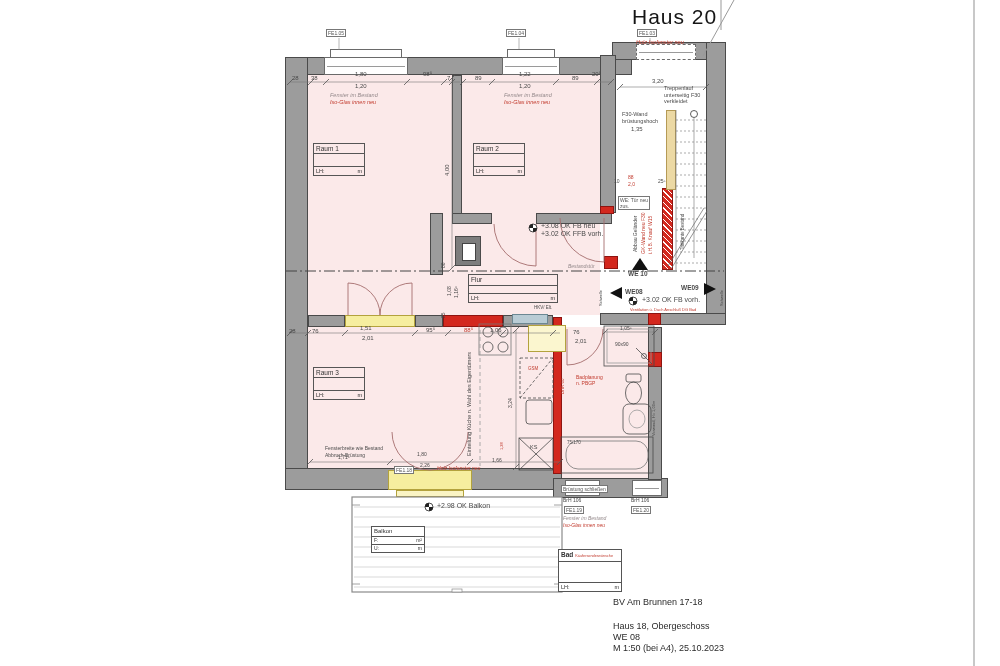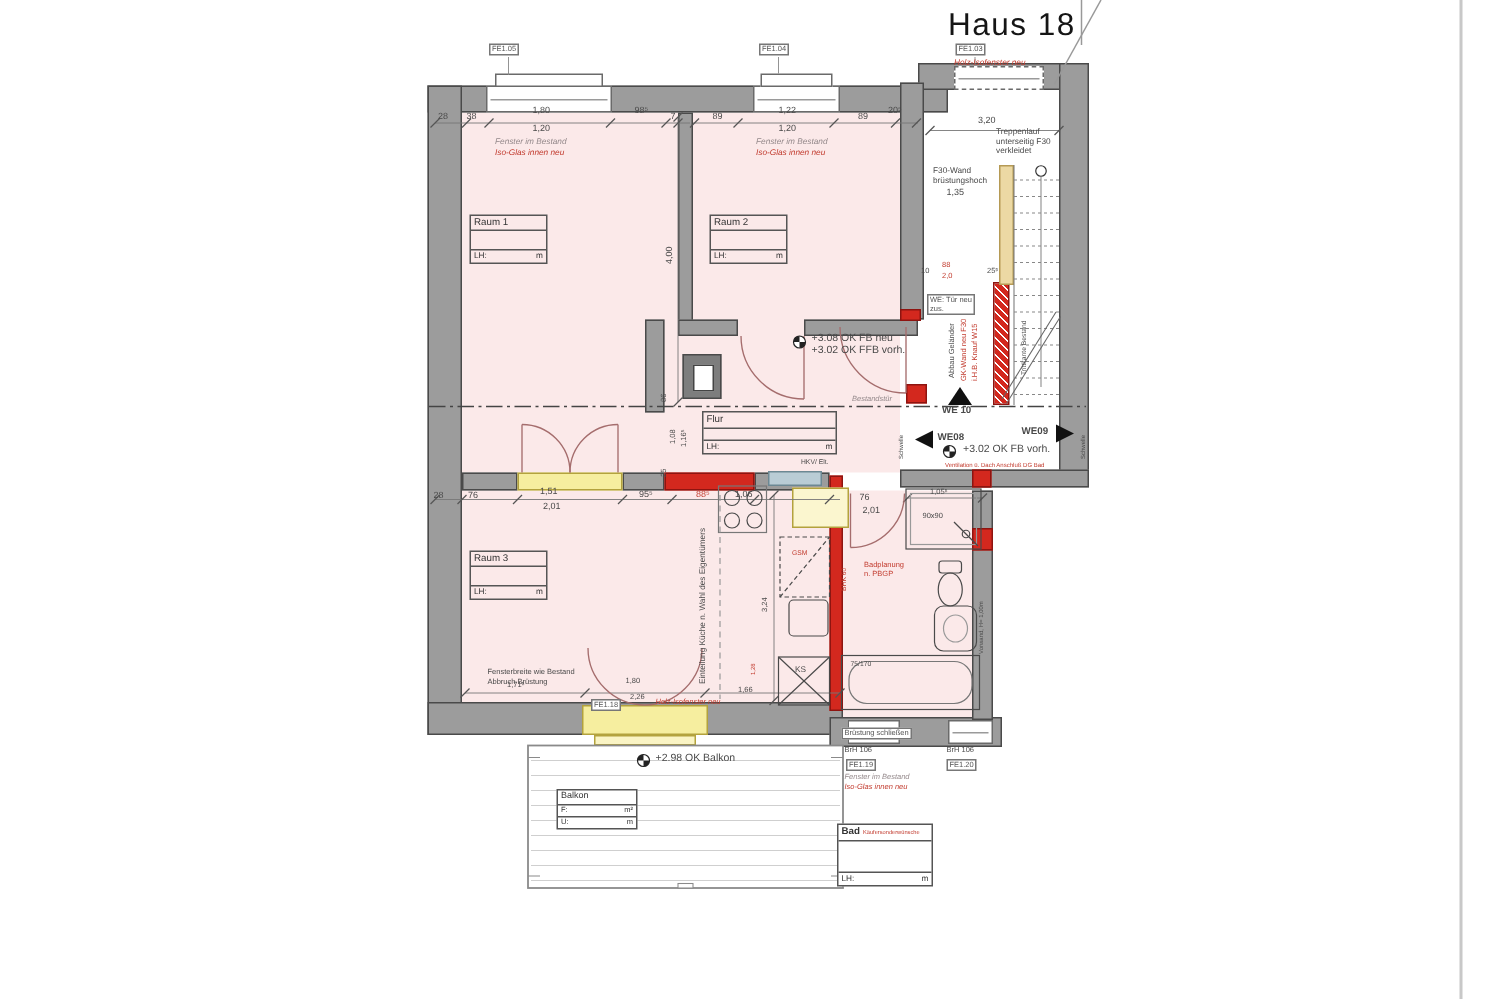--- a/index.html
+++ b/index.html
@@ -253,21 +253,27 @@
 
     <g fill="#111">
       <polygon points="632,270 648,270 640,258"></polygon>
       <polygon points="622,287 622,299 610,293"></polygon>
       <polygon points="704,283 704,295 716,289"></polygon>
     </g>
   </svg>
 
   <div class="sheetline" style="left:973px;top:0;width:2px;height:666px;"></div>
 
-  <div class="title" style="left:632px;top:5px;">Haus 18</div>
+  <div class="title" style="left:632px;top:5px;">Haus 20</div>
+  <div class="footer" style="left:613px;top:597px;width:200px;">
+    <div style="margin-bottom:13px;">BV Am Brunnen 17-18</div>
+    <div>Haus 18, Obergeschoss</div>
+    <div>WE 08</div>
+    <div>M 1:50 (bei A4), 25.10.2023</div>
+  </div>
 
   <div class="lbl tag" style="left:326px;top:29px;">FE1.05</div>
   <div class="lbl tag" style="left:506px;top:29px;">FE1.04</div>
   <div class="lbl tag" style="left:637px;top:29px;">FE1.03</div>
   <div class="lbl tag s4" style="left:394px;top:466px;">FE1.18</div>
   <div class="lbl tag" style="left:564px;top:506px;">FE1.19</div>
   <div class="lbl tag" style="left:631px;top:506px;">FE1.20</div>
 
   <div class="lbl s55 it red" style="left:636px;top:39px;">Holz-Isofenster neu</div>
   <div class="lbl s55 it" style="left:330px;top:92px;">Fenster im Bestand</div>

